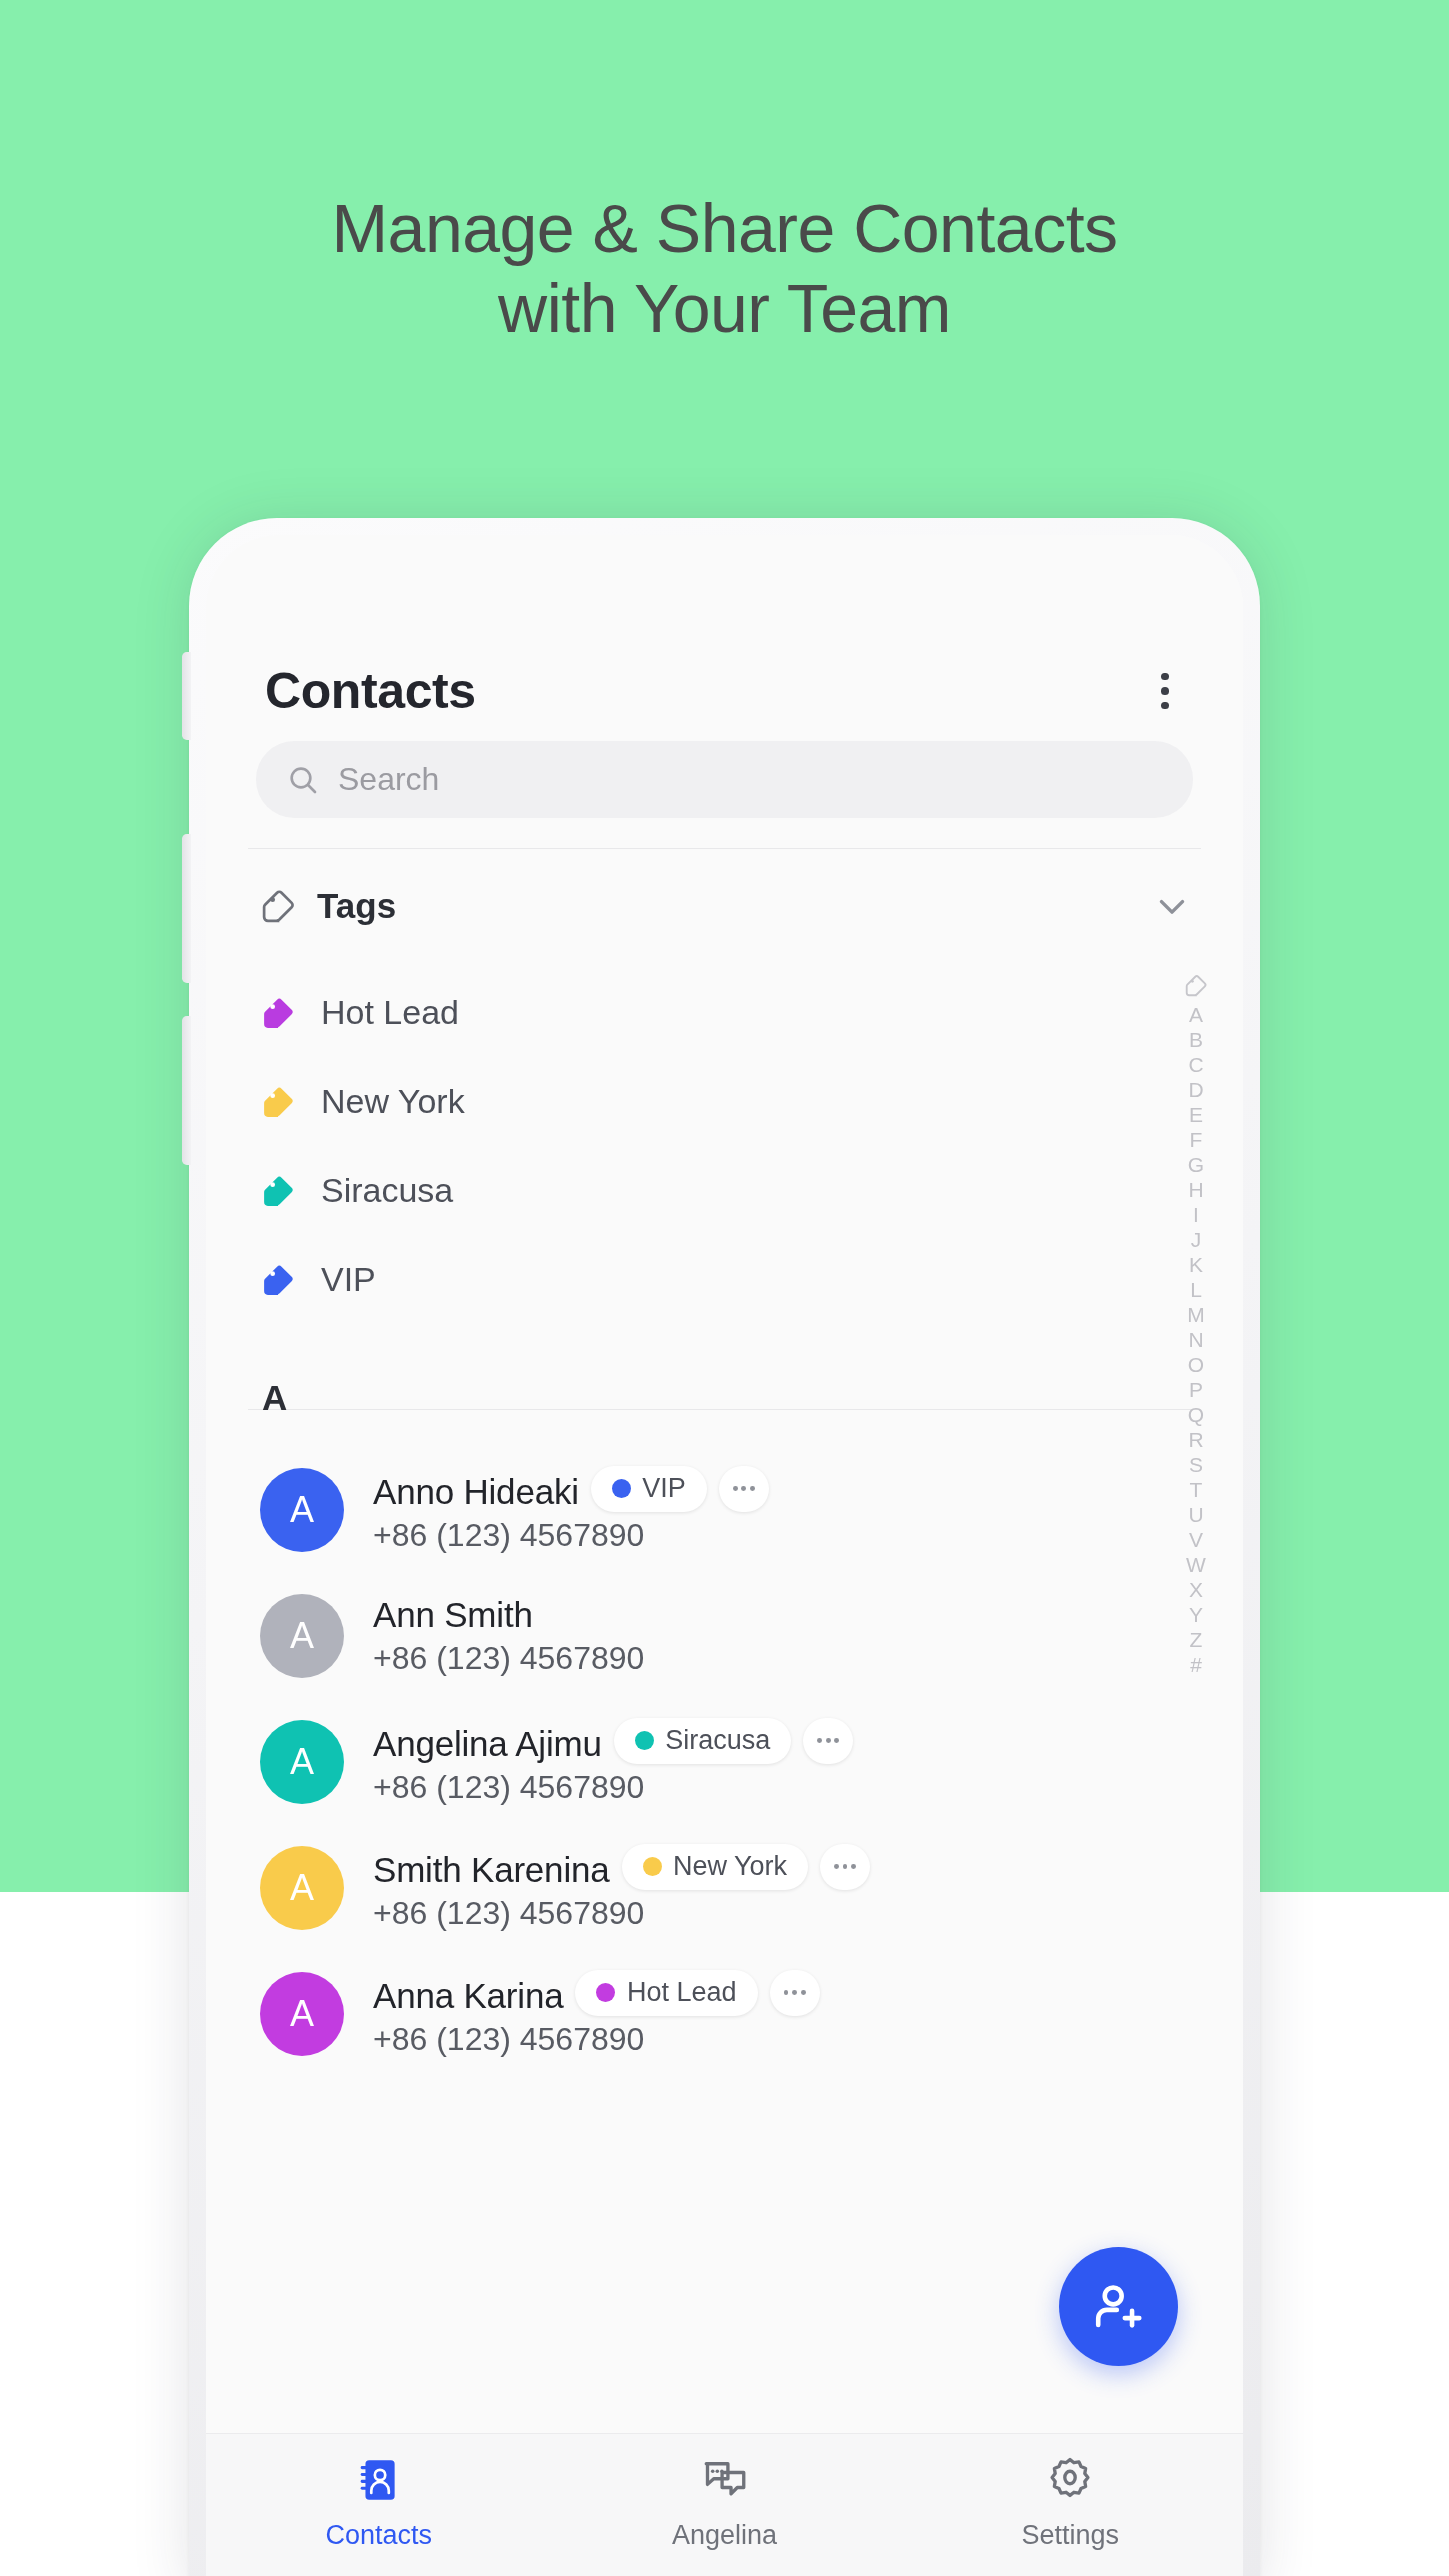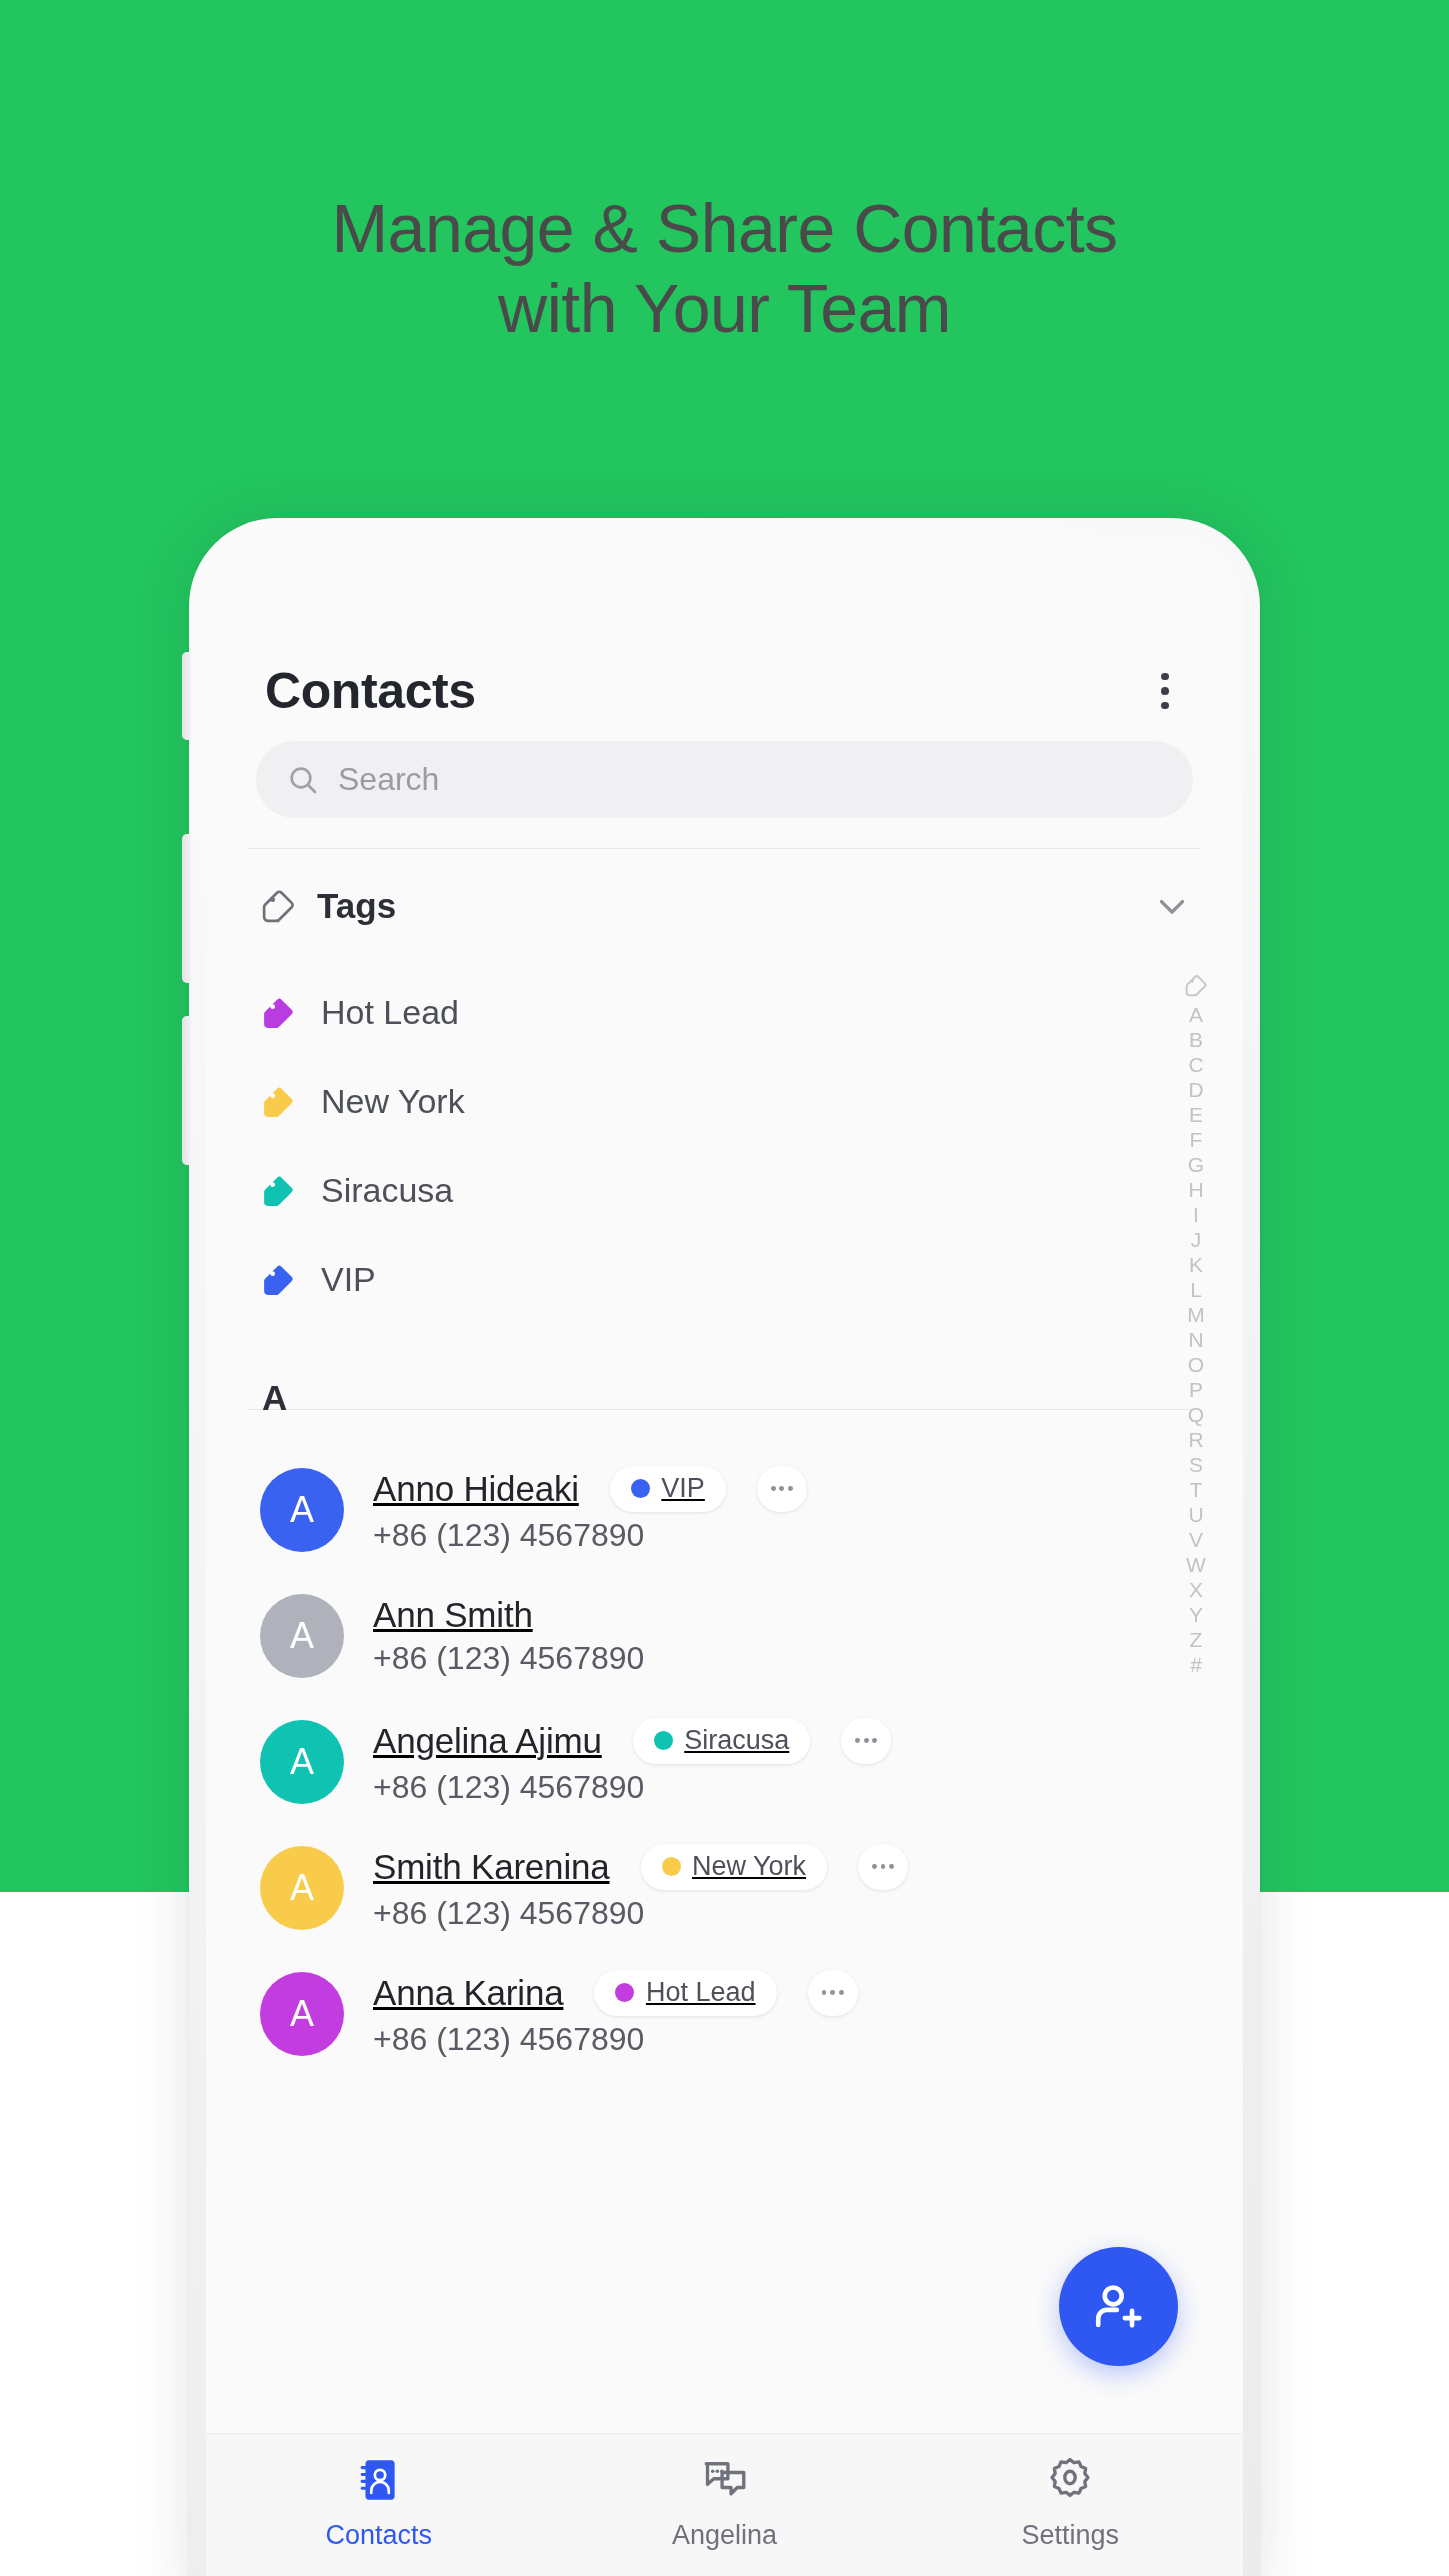--- a/index.html
+++ b/index.html
@@ -2,21 +2,21 @@
 <html><head>
 <meta charset="utf-8">
 <style>
   * { box-sizing: border-box; margin: 0; padding: 0; }
   html, body {
     width: 1449px; height: 2576px;
     background: #ffffff;
     font-family: "Liberation Sans", sans-serif;
     overflow: hidden;
   }
-  .page { position: relative; width: 1449px; height: 1892px; background: #22c55e; }
+  .page { position: relative; width: 1449px; height: 1892px; background: #86efac; }
 
   
   .headline {
     position: absolute;
     top: 188px; left: 0; width: 1449px;
     text-align: center;
     font-size: 68px;
     line-height: 1.18;
     font-weight: 400;
     color: #4a4a4a;
@@ -139,21 +139,21 @@
 
   
   .contact-list { position: absolute; top: 912px; left: 0; width: 100%; }
   .contact-row { height: 126px; display: flex; align-items: center; padding: 0 54px; gap: 29px; }
   .avatar {
     width: 84px; height: 84px; border-radius: 50%;
     display: flex; align-items: center; justify-content: center;
     color: #fff; font-size: 36px; font-weight: 400; flex: 0 0 84px;
   }
   .c-main { display: flex; flex-direction: column; gap: 5.8px; }
-  .c-top { display: flex; align-items: center; gap: 31px; text-decoration: underline; }
+  .c-top { display: flex; align-items: flex-end; gap: 12px; }
   .c-name { font-size: 35px; color: #22242a; letter-spacing: -0.2px; }
   .c-phone { font-size: 32px; color: #585b63; }
   .chip {
     display: inline-flex; align-items: center; gap: 11.5px;
     height: 46px; padding: 0 21px; border-radius: 23px;
     background: #fff; box-shadow: 0 1px 3.8px rgba(0,0,0,.10);
     font-size: 27px; color: #4d5059;
   }
   .chip .dot { width: 19px; height: 19px; border-radius: 50%; flex: 0 0 19px; }
   .more-chip {

